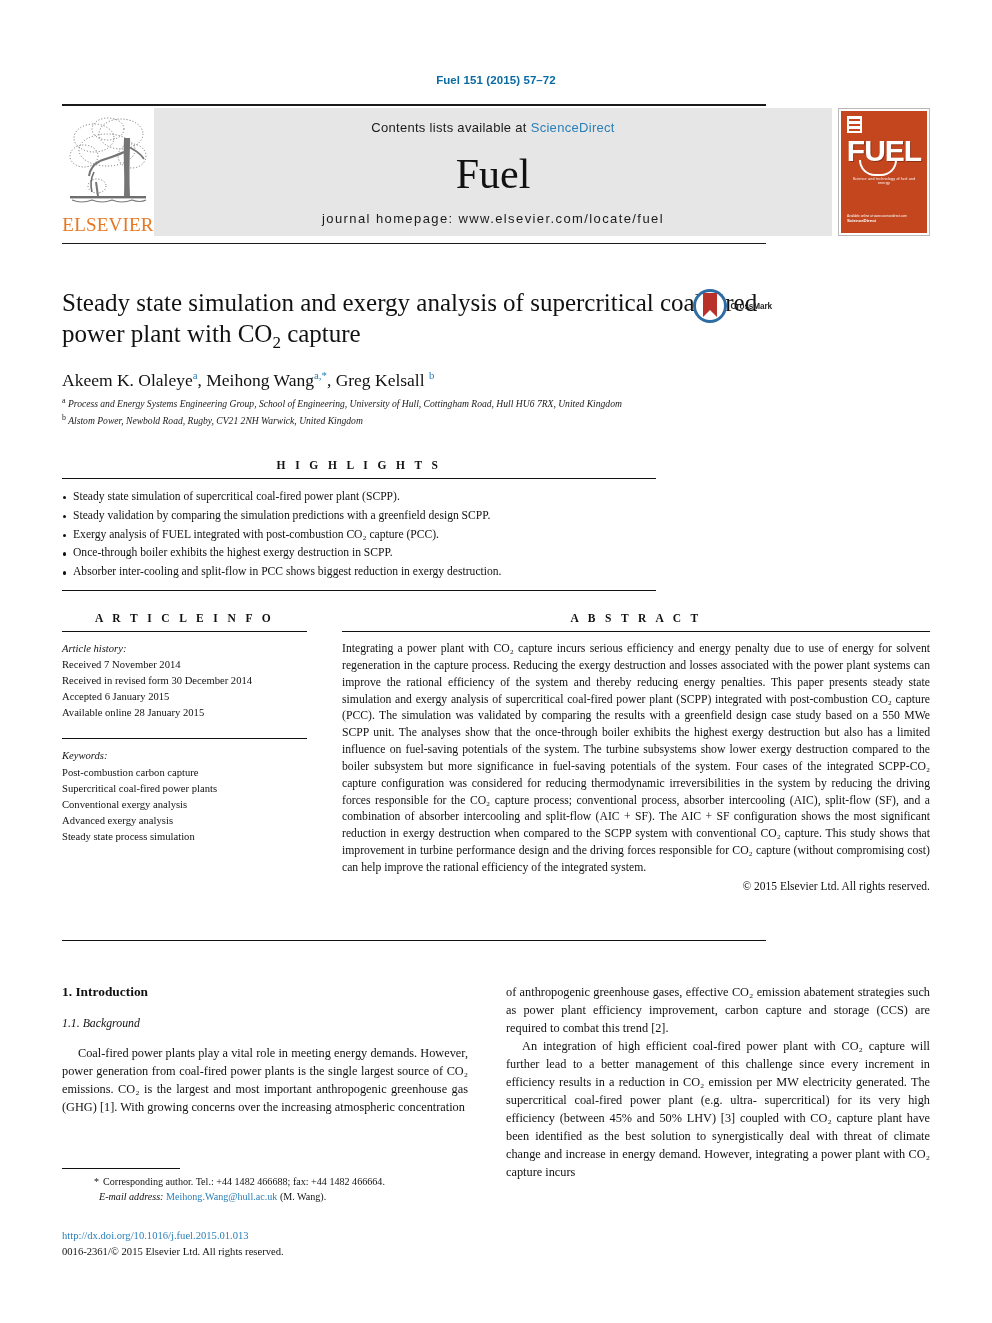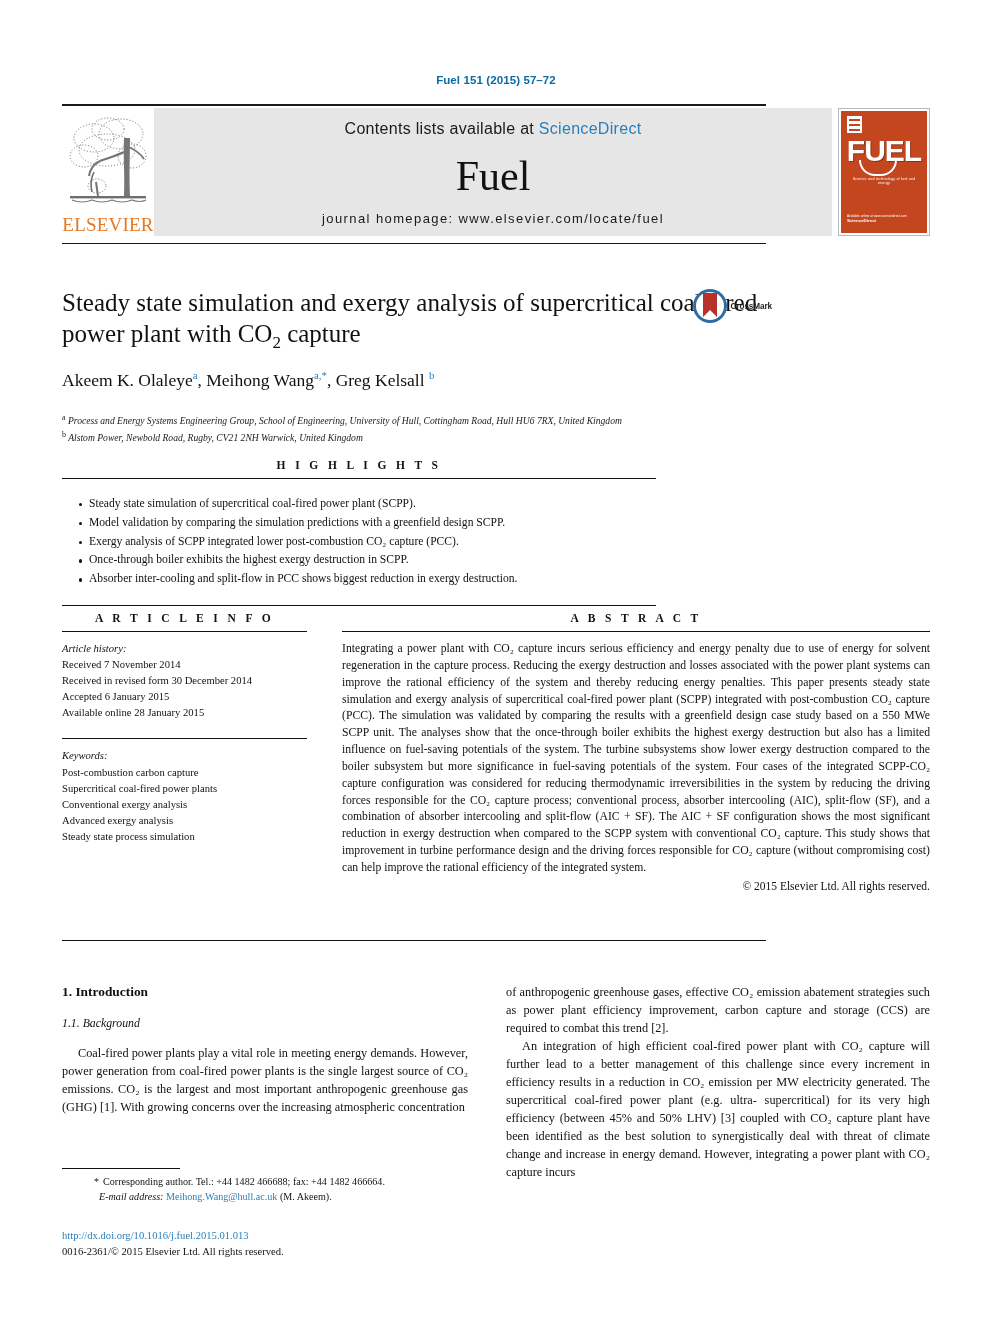--- a/index.html
+++ b/index.html
@@ -78,21 +78,21 @@
     background: #e6e6e6;
     display: flex;
     flex-direction: column;
     align-items: center;
     justify-content: space-between;
     padding: 12px 0 10px 0;
     box-sizing: border-box;
   }
   .contents-line {
     font-family: "Liberation Sans", sans-serif;
-    font-size: 16px;
+    font-size: 13px;
     color: #1a1a1a;
     letter-spacing: 0.3px;
   }
   .contents-line .sd-link {
     color: #2a7fb8;
   }
   .journal-name {
     font-family: "Liberation Serif", serif;
     font-size: 42px;
     color: #111111;
@@ -201,21 +201,21 @@
     font-size: 17.5px;
     color: #111111;
     line-height: 1.3;
   }
   .authors sup {
     font-size: 0.62em;
     color: #2a7fb8;
     vertical-align: super;
   }
   .affils {
-    margin-top: 21px;
+    margin-top: 4px;
     font-family: "Liberation Serif", serif;
     font-style: italic;
     font-size: 9.6px;
     line-height: 1.55;
     color: #1a1a1a;
   }
   .affils sup { font-style: normal; font-size: 0.82em; }
 
   .crossmark {
     position: absolute;
@@ -251,21 +251,21 @@
   .rule-thick {
     border-top: 1.6px solid #111111;
     margin: 7px 0 9px 0;
   }
   .rule-thin {
     border-top: 1.1px solid #111111;
     margin: 8px 0 0 0;
   }
   .hl-list {
     list-style: none;
-    margin: 16px;
+    margin: 0;
     padding: 0;
     font-family: "Liberation Serif", serif;
     font-size: 11.6px;
     line-height: 1.62;
     color: #111111;
   }
   .hl-list li {
     position: relative;
     padding-left: 11px;
   }
@@ -489,22 +489,22 @@
       <path d="M11 5 L25 5 L25 29 L18 22 L11 29 Z" fill="#b83229"></path>
     </svg>
     <span class="crossmark-label">CrossMark</span>
   </div>
 
   <div class="highlights">
     <div class="section-head">H I G H L I G H T S</div>
     <div class="rule-thick"></div>
     <ul class="hl-list">
       <li>Steady state simulation of supercritical coal-fired power plant (SCPP).</li>
-      <li>Model validation by comparing the simulation predictions with a greenfield design SCPP.</li>
-      <li>Exergy analysis of SCPP integrated lower post-combustion CO₂ capture (PCC).</li>
+      <li>Steady validation by comparing the simulation predictions with a greenfield design SCPP.</li>
+      <li>Exergy analysis of FUEL integrated with post-combustion CO₂ capture (PCC).</li>
       <li>Once-through boiler exhibits the highest exergy destruction in SCPP.</li>
       <li>Absorber inter-cooling and split-flow in PCC shows biggest reduction in exergy destruction.</li>
     </ul>
     <div class="rule-thin"></div>
   </div>
 
   <div class="info-col">
     <div class="section-head">A R T I C L E    I N F O</div>
     <div class="rule-thick"></div>
     <div class="info-body">
@@ -544,21 +544,21 @@
     <p class="para cont">of anthropogenic greenhouse gases, effective CO₂ emission abatement strategies such as power plant efficiency improvement, carbon capture and storage (CCS) are required to combat this trend [2].</p>
     <p class="para">An integration of high efficient coal-fired power plant with CO₂ capture will further lead to a better management of this challenge since every increment in efficiency results in a reduction in CO₂ emission per MW electricity generated. The supercritical coal-fired power plant (e.g. ultra- supercritical) for its very high efficiency (between 45% and 50% LHV) [3] coupled with CO₂ capture plant have been identified as the best solution to synergistically deal with threat of climate change and increase in energy demand. However, integrating a power plant with CO₂ capture incurs</p>
   </div>
 
   <div class="footnote">
     <div class="fn-rule"></div>
     <div class="fn-text">
       <span class="star">*</span><span>Corresponding author. Tel.: +44 1482 466688; fax: +44 1482 466664.</span><br>
       &nbsp;&nbsp;<span class="em">E-mail address:</span>
       <span class="mail">Meihong.Wang@hull.ac.uk</span>
-      <span>(M. Akeem).</span>
+      <span>(M. Wang).</span>
     </div>
   </div>
 
   <div class="doi-block">
     <div class="doi-link">http://dx.doi.org/10.1016/j.fuel.2015.01.013</div>
     <div class="issn">0016-2361/© 2015 Elsevier Ltd. All rights reserved.</div>
   </div>
 
 </div>
 

